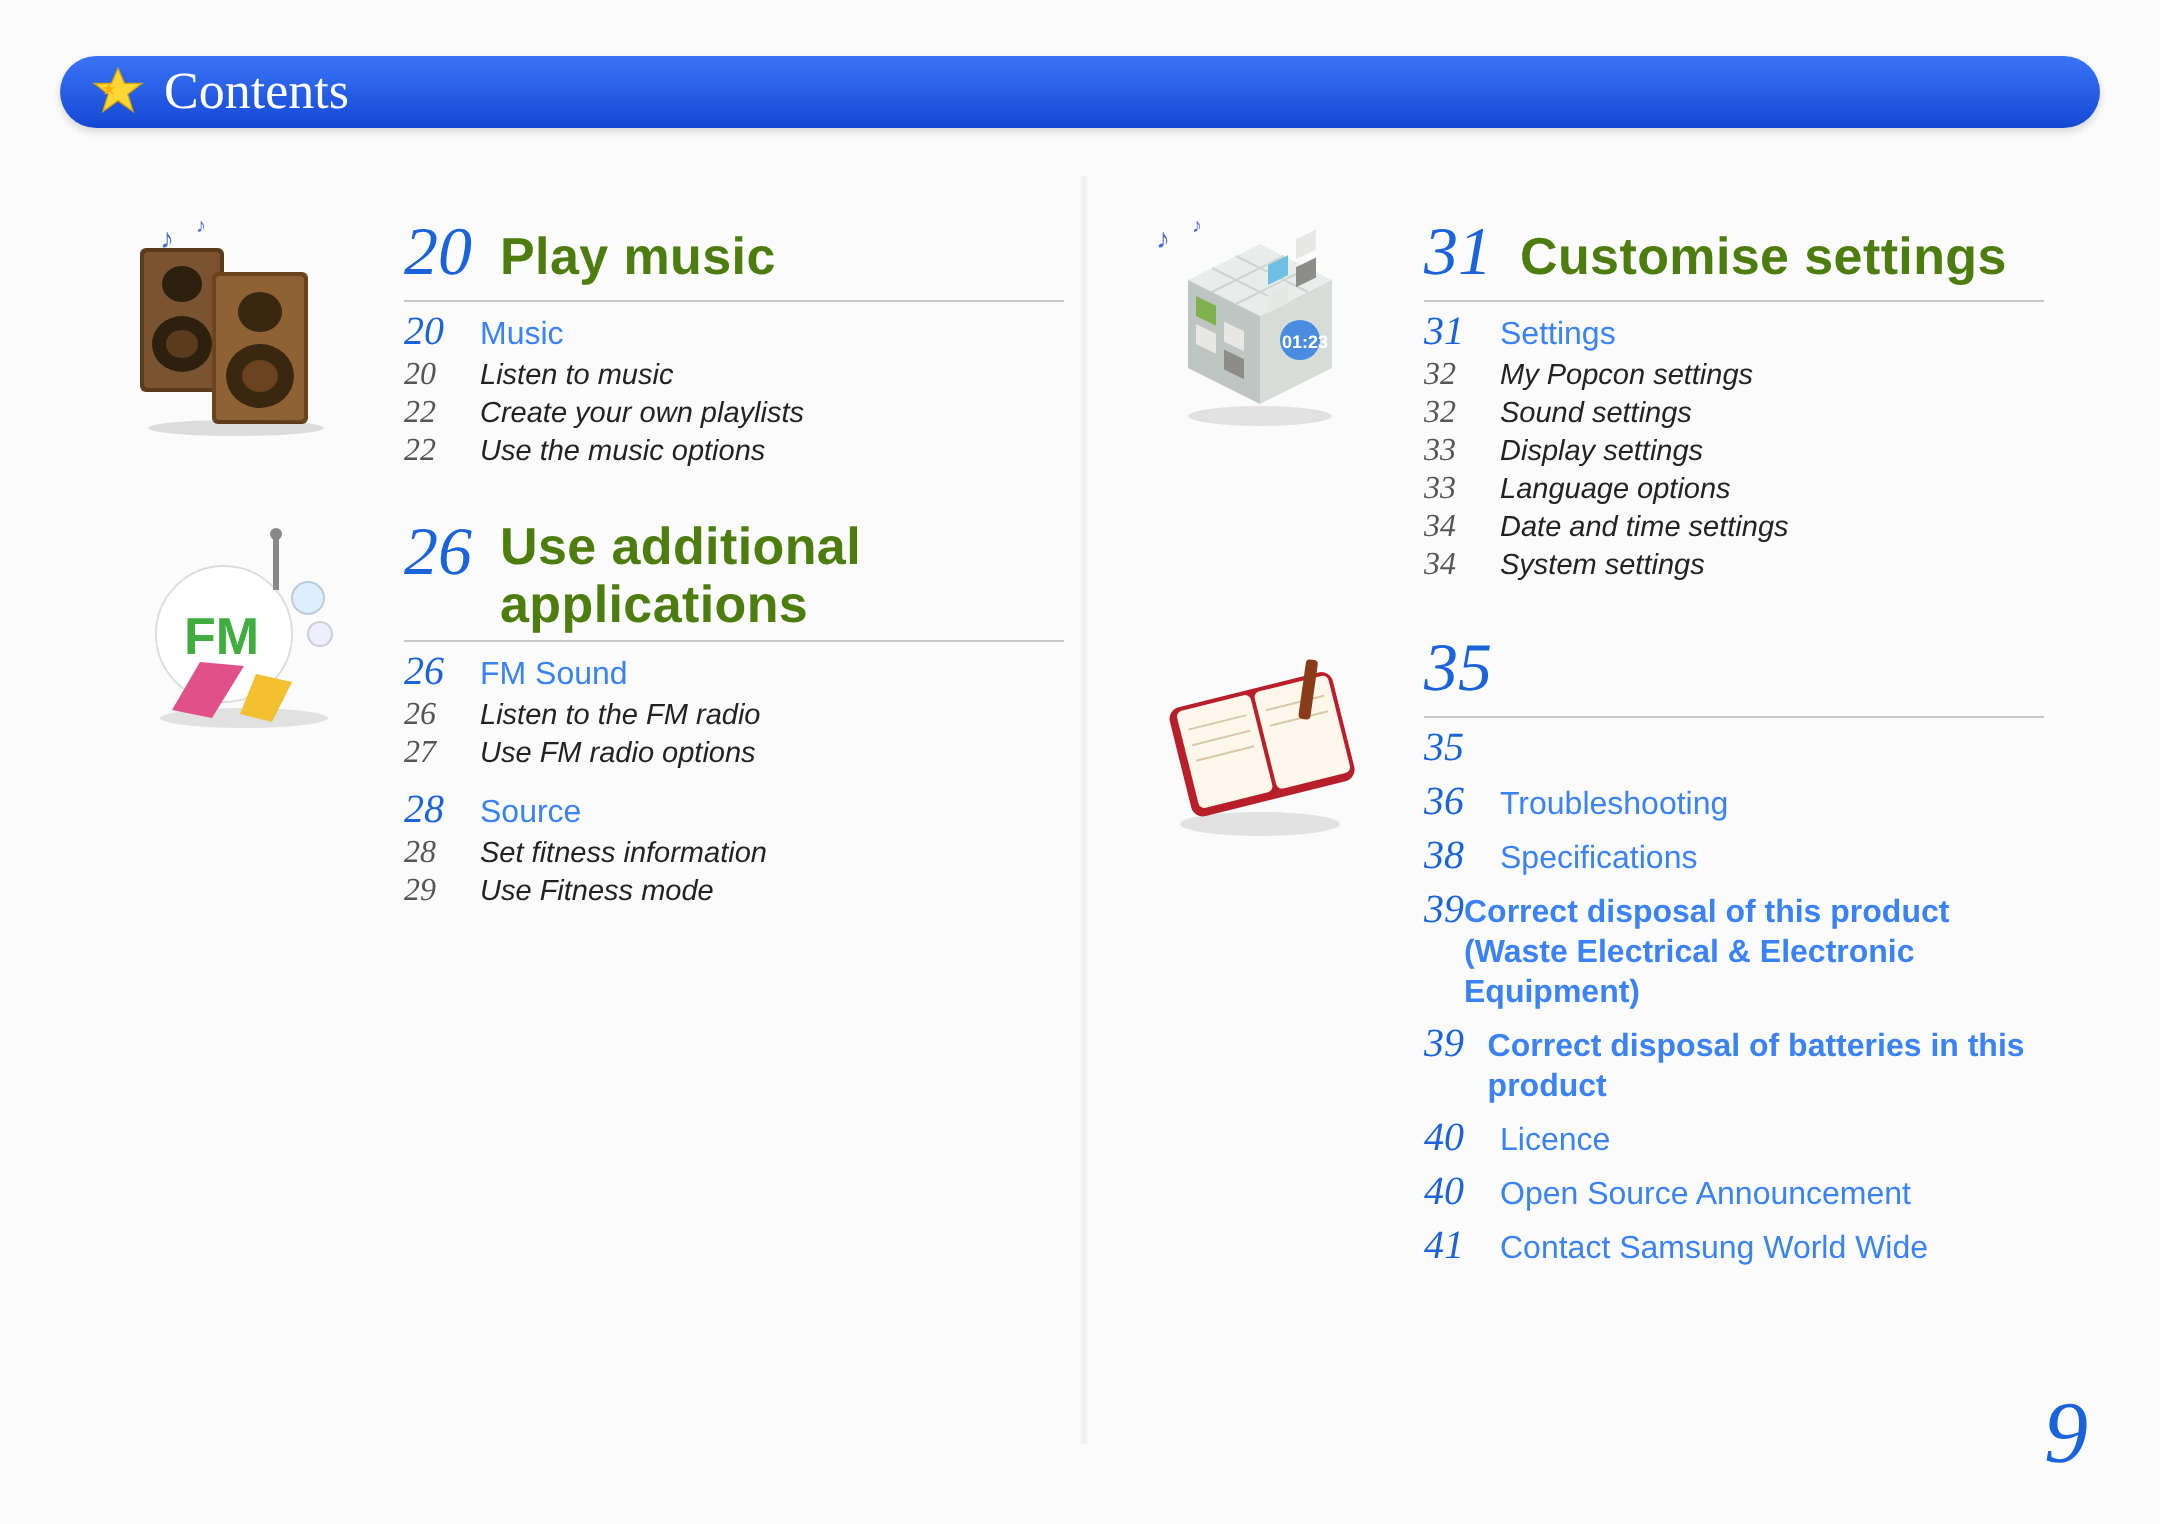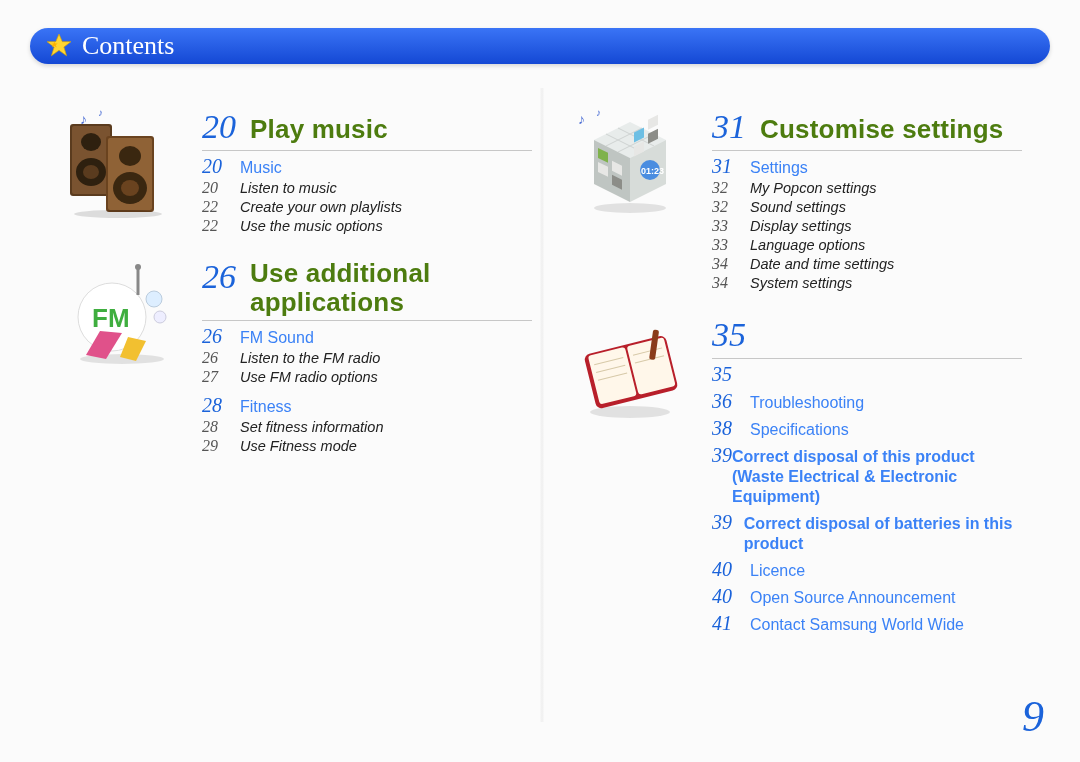--- a/index.html
+++ b/index.html
@@ -260,21 +260,21 @@
           </div>
           <div class="sub-row">
             <span class="sub-pg">27</span>
             <span class="sub-title">Use FM radio options</span>
           </div>
         </div>
 
         <div style="margin-top:8px;">
           <div class="sec-row">
             <span class="sec-pg">28</span>
-            <span class="sec-title">Fitness</span>
+            <span class="sec-title">Source</span>
           </div>
           <div class="sub-row">
             <span class="sub-pg">28</span>
             <span class="sub-title">Set fitness information</span>
           </div>
           <div class="sub-row">
             <span class="sub-pg">29</span>
             <span class="sub-title">Use Fitness mode</span>
           </div>
         </div>

